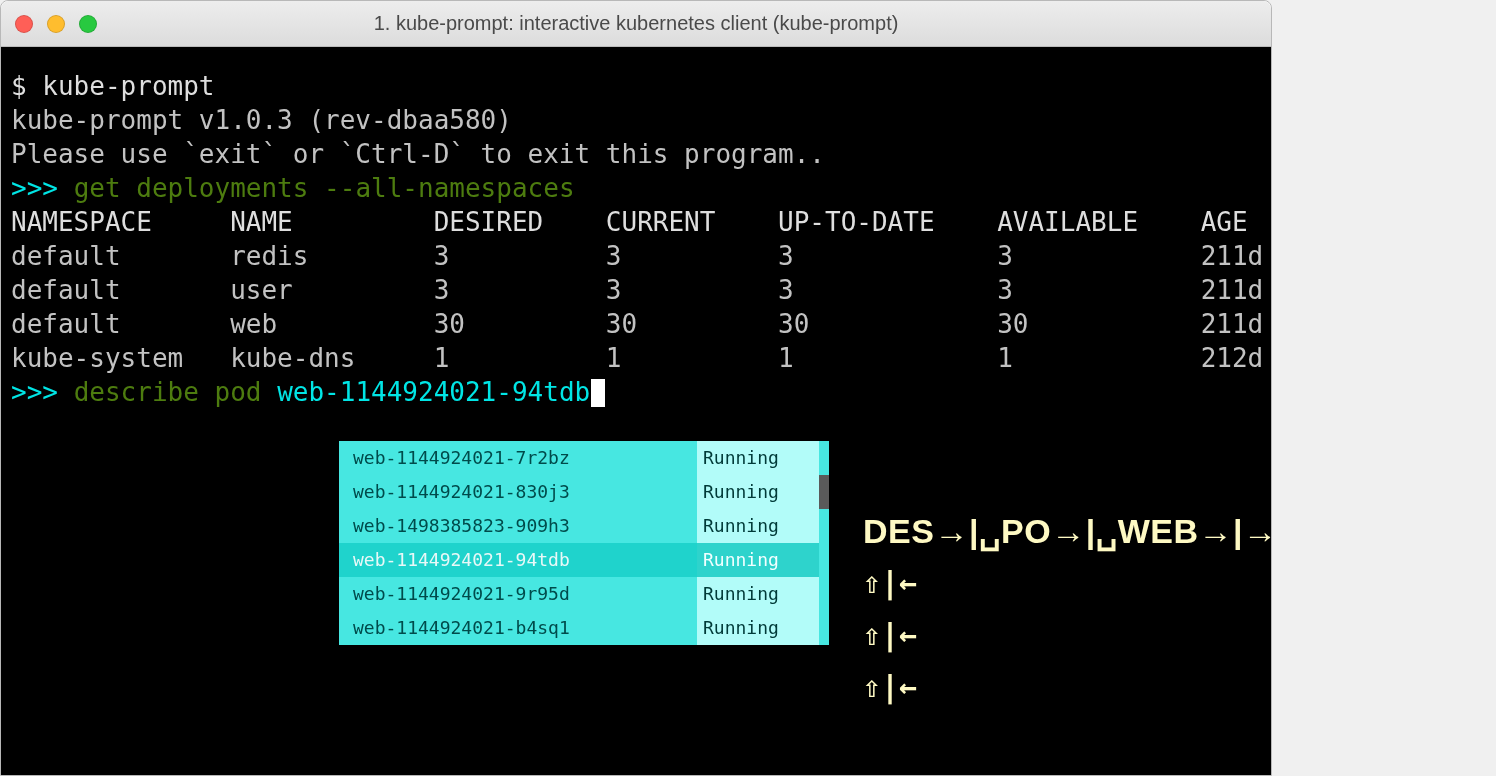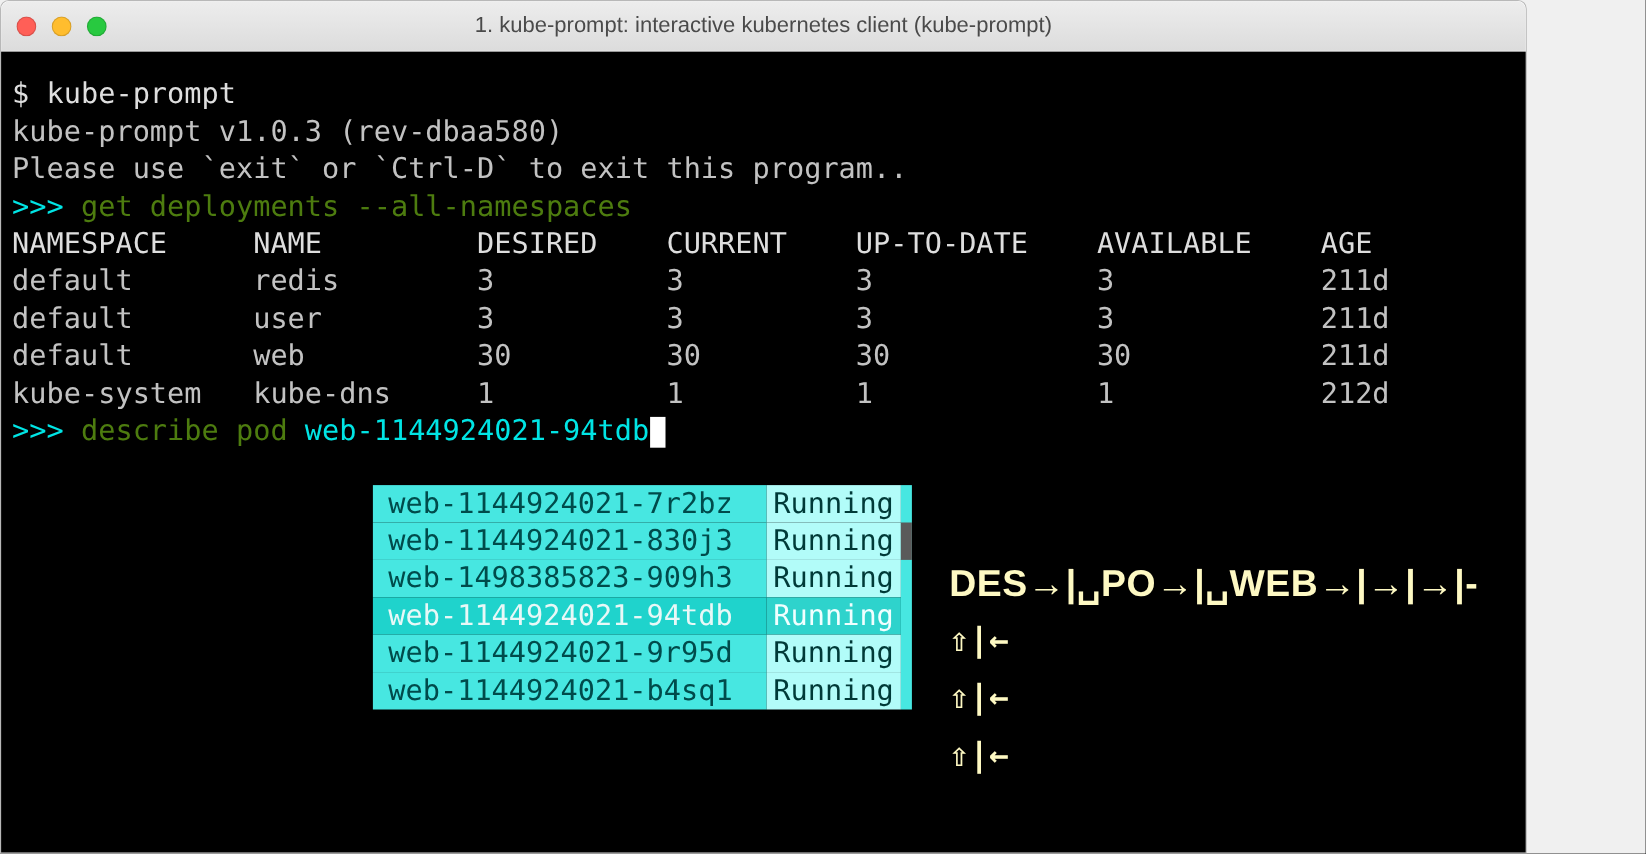--- a/index.html
+++ b/index.html
@@ -4,21 +4,21 @@
 <style>
   * { margin: 0; padding: 0; box-sizing: border-box; }
   body {
     font-family: -apple-system, BlinkMacSystemFont, "Segoe UI", sans-serif;
     background: #f0f0f0;
     width: 1496px;
     height: 776px;
     overflow: hidden;
   }
   .window {
-    width: 1388px;
+    width: 1272px;
     height: 776px;
     background: #fff;
     border: 1px solid #b8b8b8;
     border-radius: 8px 8px 0 0;
     display: flex;
     flex-direction: column;
   }
   .titlebar {
     height: 46px;
     background: linear-gradient(#ededed,#dcdcdc);
@@ -71,21 +71,21 @@
     display:inline-block;
     width: 14px;
     height: 28px;
     background:#fff;
     vertical-align: text-bottom;
     margin-left: 1px;
   }
   .comp-row {
     display: flex;
     font-family: inherit;
-    font-size: 26px;
+    font-size: 18px;
     line-height: 34px;
   }
   .comp-name {
     background:#47e7e1;
     color:#004b4b;
     padding: 0 14px 0 14px;
     width: 358px;
   }
   .comp-status {
     background:#b2fcf9;

